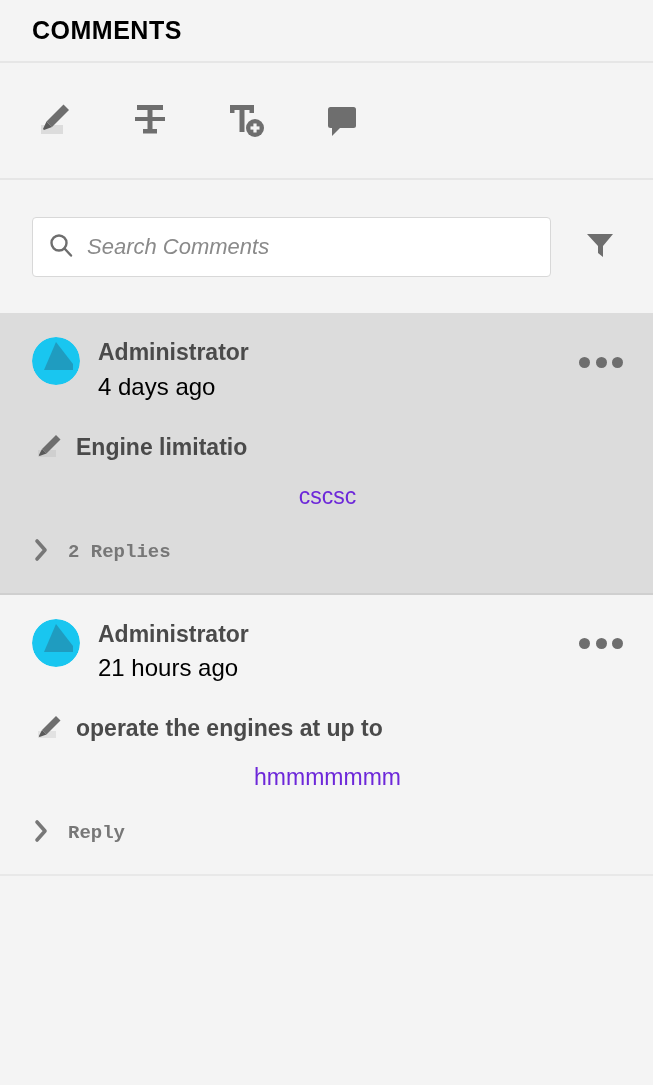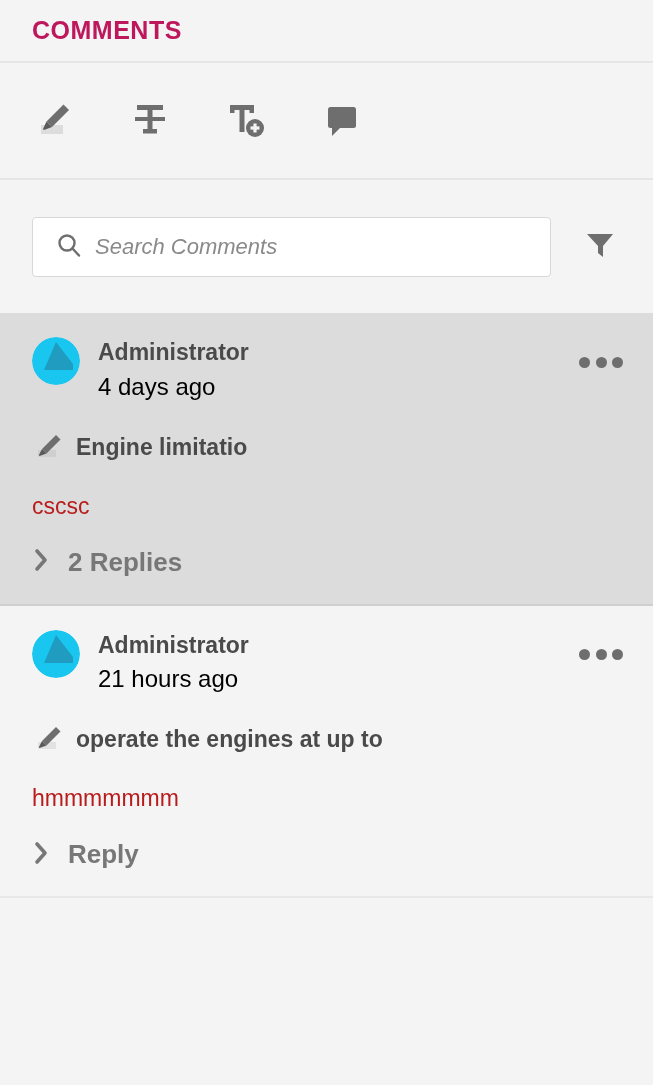--- a/index.html
+++ b/index.html
@@ -27,21 +27,21 @@
     flex: 0 0 63px;
     display: flex;
     align-items: center;
     padding-left: 32px;
     background: #f4f4f4;
     border-bottom: 2px solid #e6e6e6;
   }
   .header-title {
     font-size: 25px;
     font-weight: bold;
-    color: #be185d;
+    color: #000000;
     letter-spacing: 0.5px;
   }
 
   
   .toolbar {
     height: 117px;
     flex: 0 0 117px;
     display: flex;
     align-items: center;
     padding-left: 30px;
@@ -70,21 +70,21 @@
     background: #f4f4f4;
   }
   .search-box {
     flex: 1;
     height: 60px;
     background: #ffffff;
     border: 1px solid #d8d8d8;
     border-radius: 4px;
     display: flex;
     align-items: center;
-    padding: 0 22px;
+    padding: 0 14px;
     gap: 12px;
     max-width: 520px;
   }
   .search-input {
     flex: 1;
     border: none;
     outline: none;
     background: transparent;
     font-family: "Liberation Sans", sans-serif;
     font-size: 22px;
@@ -179,37 +179,39 @@
     gap: 12px;
     font-weight: bold;
   }
   .quote-text {
     font-size: 23px;
     color: #4a4a4a;
     line-height: 1.2;
   }
   .body-text {
     font-size: 23px;
-    color: #b91c1c;
-    margin-top: 28px;
+    color: #6d28d9;
+    margin-top: 18px;
     line-height: 1.25;
     word-break: break-word;
+    text-align: center;
   }
 
   .replies-row {
     display: flex;
     align-items: center;
     gap: 16px;
     margin-top: 26px;
     cursor: pointer;
   }
   .replies-label {
-    font-size: 26px;
+    font-size: 19px;
     font-weight: bold;
     color: #777777;
+    font-family: Liberation Mono, monospace;
   }
 
   .list-filler {
     flex: 1;
     background: #f4f4f4;
   }
 </style>
 </head>
 <body>
 

